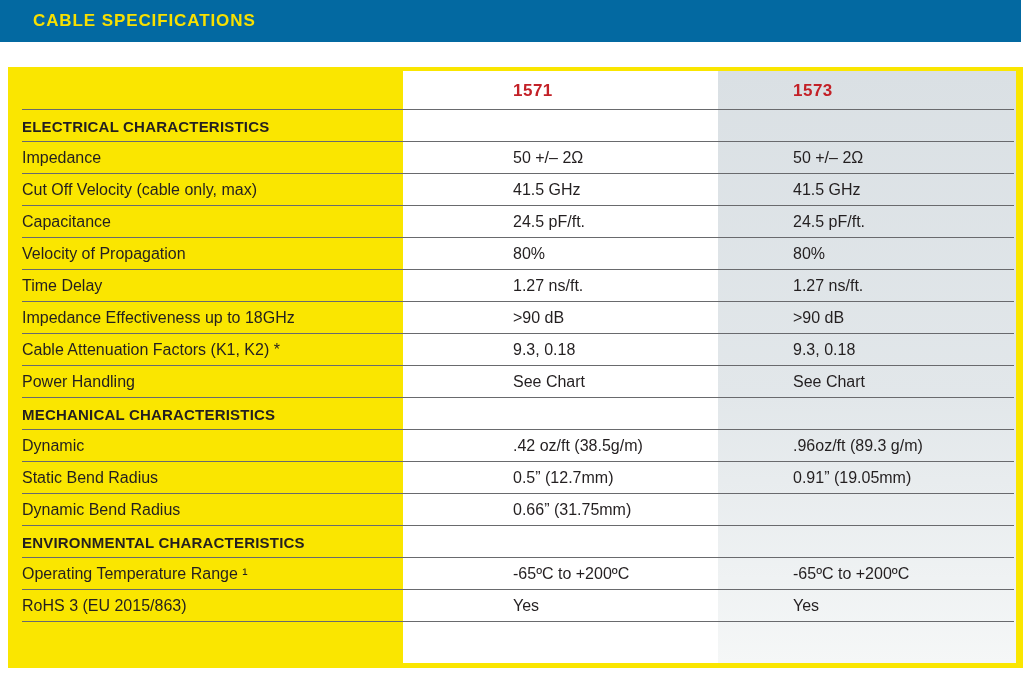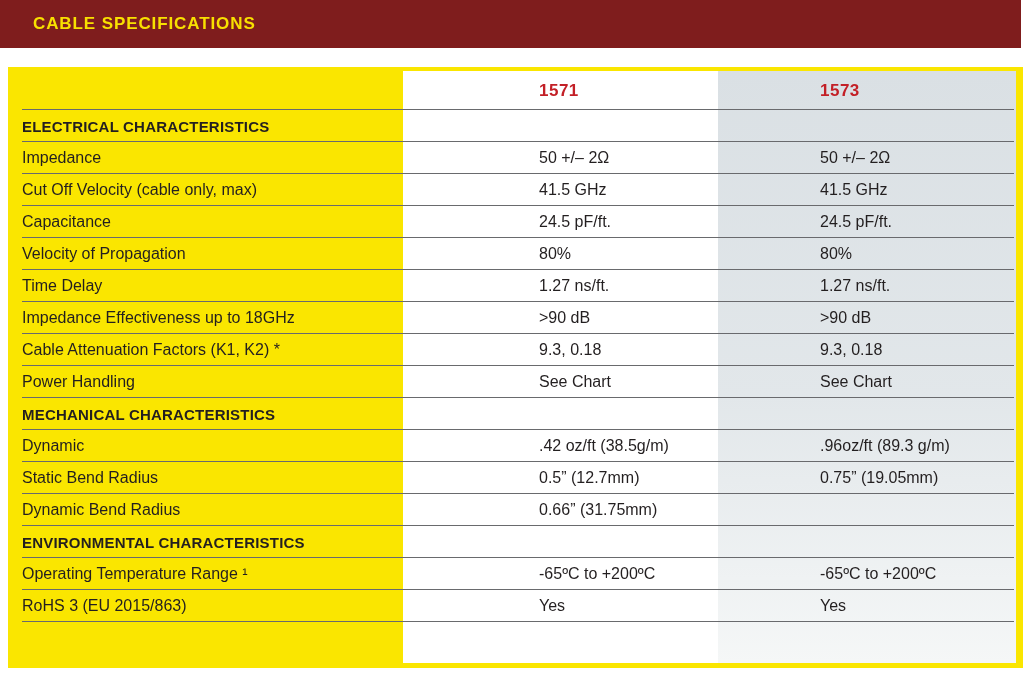--- a/index.html
+++ b/index.html
@@ -1,21 +1,21 @@
 <!DOCTYPE html>
 <html><head>
 <meta charset="utf-8">
 <style>
   html,body{margin:0;padding:0;}
   body{
     width:1023px;height:674px;position:relative;background:#ffffff;
     font-family:"Liberation Sans",sans-serif;color:#231f20;overflow:hidden;
   }
   .header-bar{
-    position:absolute;left:0;top:0;width:1021px;height:48px;background:#7f1d1d;
+    position:absolute;left:0;top:0;width:1021px;height:42px;background:#0369a1;
   }
   .header-title{
     position:absolute;left:33px;top:50%;transform:translateY(-50%);
     color:#f8e000;font-weight:bold;font-size:17px;letter-spacing:.9px;white-space:nowrap;
   }
   .spec-table{
     position:absolute;left:8px;top:67px;width:1015px;height:601px;background:#fae600;
   }
   .col-bg-1571{
     position:absolute;left:395px;top:4px;width:315px;height:592px;background:#ffffff;
@@ -29,22 +29,22 @@
     position:relative;display:grid;grid-template-columns:395px 315px 298px;height:32px;
   }
   .row::after{
     content:"";position:absolute;left:14px;right:2px;bottom:0;
     border-bottom:1px solid #696a6d;
   }
   .row.header-row{height:39px;}
   .cell{display:flex;align-items:center;overflow:hidden;white-space:nowrap;}
   .label-cell{padding-left:14px;font-size:16px;text-align:right;}
   .section .label-cell{font-weight:bold;font-size:15px;letter-spacing:.2px;}
-  .v1-cell{padding-left:110px;font-size:16px;margin-left:26px;}
-  .v2-cell{padding-left:102px;font-size:16px;}
+  .v1-cell{padding-left:110px;font-size:16px;}
+  .v2-cell{padding-left:75px;font-size:16px;}
   .header-row .v1-cell,.header-row .v2-cell{
     font-weight:bold;font-size:17px;color:#c32027;letter-spacing:.5px;
   }
 </style>
 </head>
 <body>
 
 <div class="header-bar">
   <div class="header-title">CABLE SPECIFICATIONS</div>
 </div>
@@ -122,21 +122,21 @@
 
   <div class="row">
     <div class="cell label-cell">Dynamic</div>
     <div class="cell v1-cell">.42 oz/ft  (38.5g/m)</div>
     <div class="cell v2-cell">.96oz/ft (89.3 g/m)</div>
   </div>
 
   <div class="row">
     <div class="cell label-cell">Static Bend Radius</div>
     <div class="cell v1-cell">0.5” (12.7mm)</div>
-    <div class="cell v2-cell">0.75” (19.05mm)</div>
+    <div class="cell v2-cell">0.91” (19.05mm)</div>
   </div>
 
   <div class="row">
     <div class="cell label-cell">Dynamic Bend Radius</div>
     <div class="cell v1-cell">0.66” (31.75mm)</div>
   </div>
 
   <div class="row section">
     <div class="cell label-cell">ENVIRONMENTAL CHARACTERISTICS</div>
     <div class="cell v1-cell"></div>

